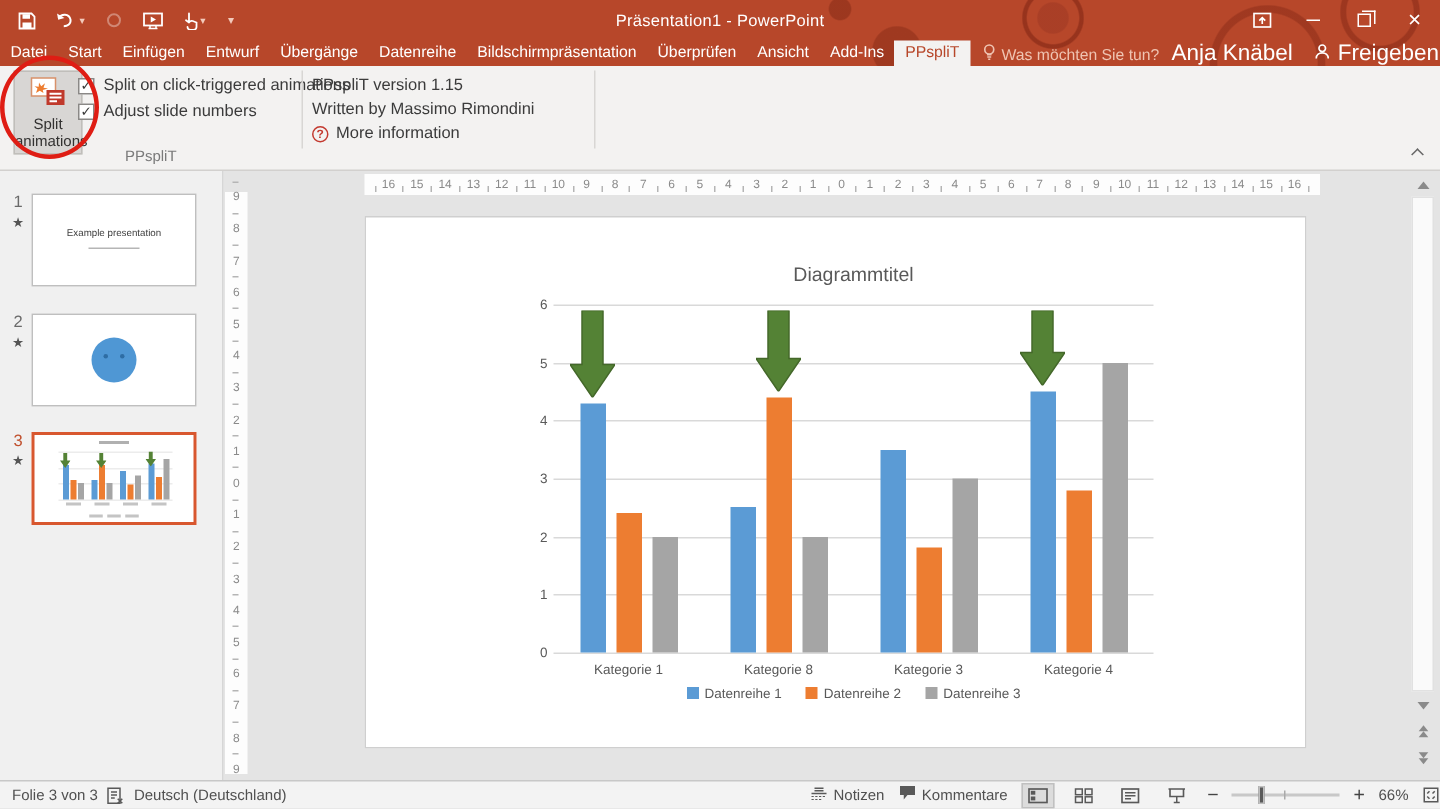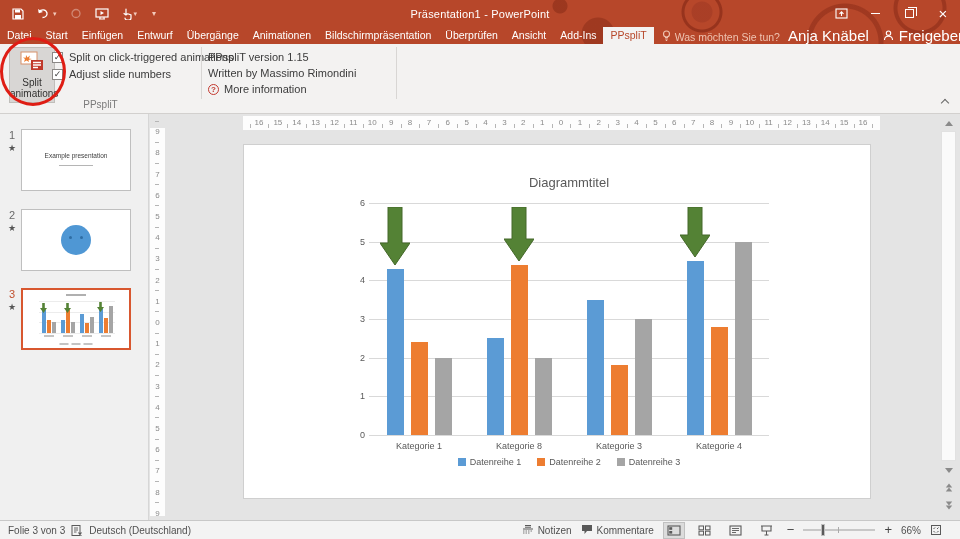--- a/index.html
+++ b/index.html
@@ -108,21 +108,21 @@
   #vscroll { position:absolute; left:939px; top:2px; width:19px; height:404px; }
   #vscroll .track { position:absolute; left:2px; top:15px; width:15px; height:330px; background:#fafafa; border:1px solid #e1e1e1; }
   .scrollbtn { position:absolute; left:2px; width:15px; height:14px; display:flex; align-items:center; justify-content:center; flex-direction:column; gap:1px; }
   .tri-up { width:0; height:0; border-left:4px solid transparent; border-right:4px solid transparent; border-bottom:5px solid #8a8a8a; }
   .tri-dn { width:0; height:0; border-left:4px solid transparent; border-right:4px solid transparent; border-top:5px solid #8a8a8a; }
   .tri-s { transform:scale(.8); }
 
   
   #statusbar { position:absolute; left:0; top:520px; width:960px; height:19px; background:#f3f3f3; border-top:1px solid #c8c8c8; display:flex; align-items:center; font-size:10px; color:#505050; }
   #statusbar .left { display:flex; align-items:center; gap:6px; padding-left:8px; }
-  #statusbar .right { margin-left:auto; display:flex; align-items:center; gap:9px; padding-right:18px; }
+  #statusbar .right { margin-left:auto; display:flex; align-items:center; gap:9px; padding-right:0; }
   .sb-item { display:flex; align-items:center; gap:4px; white-space:nowrap; }
   .viewbtn { width:22px; height:17px; display:flex; align-items:center; justify-content:center; }
   .viewbtn.active { background:#dcdcdc; border:1px solid #c0c0c0; }
   #zoom-slider { position:relative; width:72px; height:12px; }
   #zoom-slider .track { position:absolute; left:0; top:5px; width:72px; height:2px; background:#c8c8c8; }
   #zoom-slider .mid { position:absolute; left:35px; top:3px; width:1px; height:6px; background:#aaa; }
   #zoom-slider .thumb { position:absolute; left:18px; top:0; width:4px; height:12px; background:#5a5a5a; }
   .zoom-sign { font-size:13px; color:#444; line-height:10px; }
 </style>
 </head>
@@ -187,21 +187,21 @@
       </div>
     </div>
 
     <div id="tabrow">
 
       <div class="tab">Datei</div>
         <div class="tab">Start</div>
         <div class="tab">Einfügen</div>
         <div class="tab">Entwurf</div>
         <div class="tab">Übergänge</div>
-        <div class="tab">Animationen</div>
+        <div class="tab">Datenreihe</div>
         <div class="tab">Bildschirmpräsentation</div>
         <div class="tab">Überprüfen</div>
         <div class="tab">Ansicht</div>
         <div class="tab">Add-Ins</div>
         <div class="tab active">PPspliT</div>
         <div id="tellme">
         <span>
           <svg width="9" height="12" viewBox="0 0 9 12">
               <circle cx="4.5" cy="4" r="3" fill="none" stroke="#efc4b2" stroke-width="1.1"></circle>
               <path d="M3 7.5 h3 M3.2 9 h2.6 M3.8 10.5 h1.4" stroke="#efc4b2" stroke-width="1"></path>

